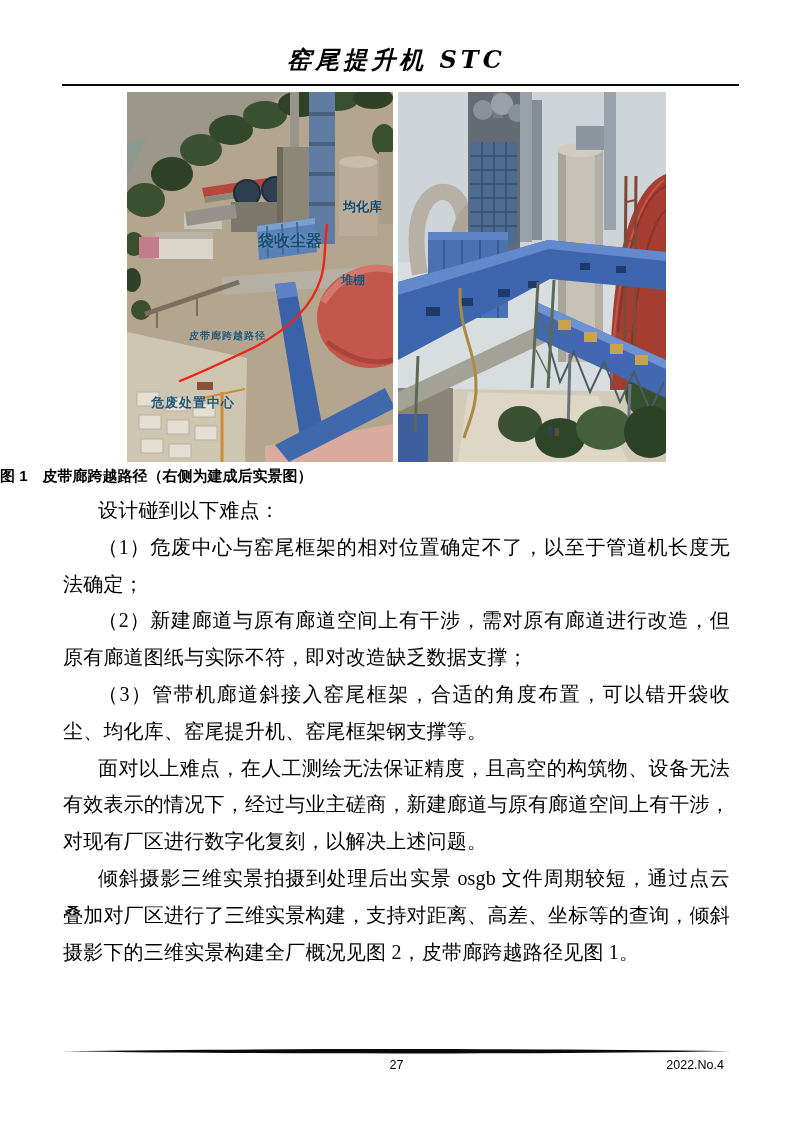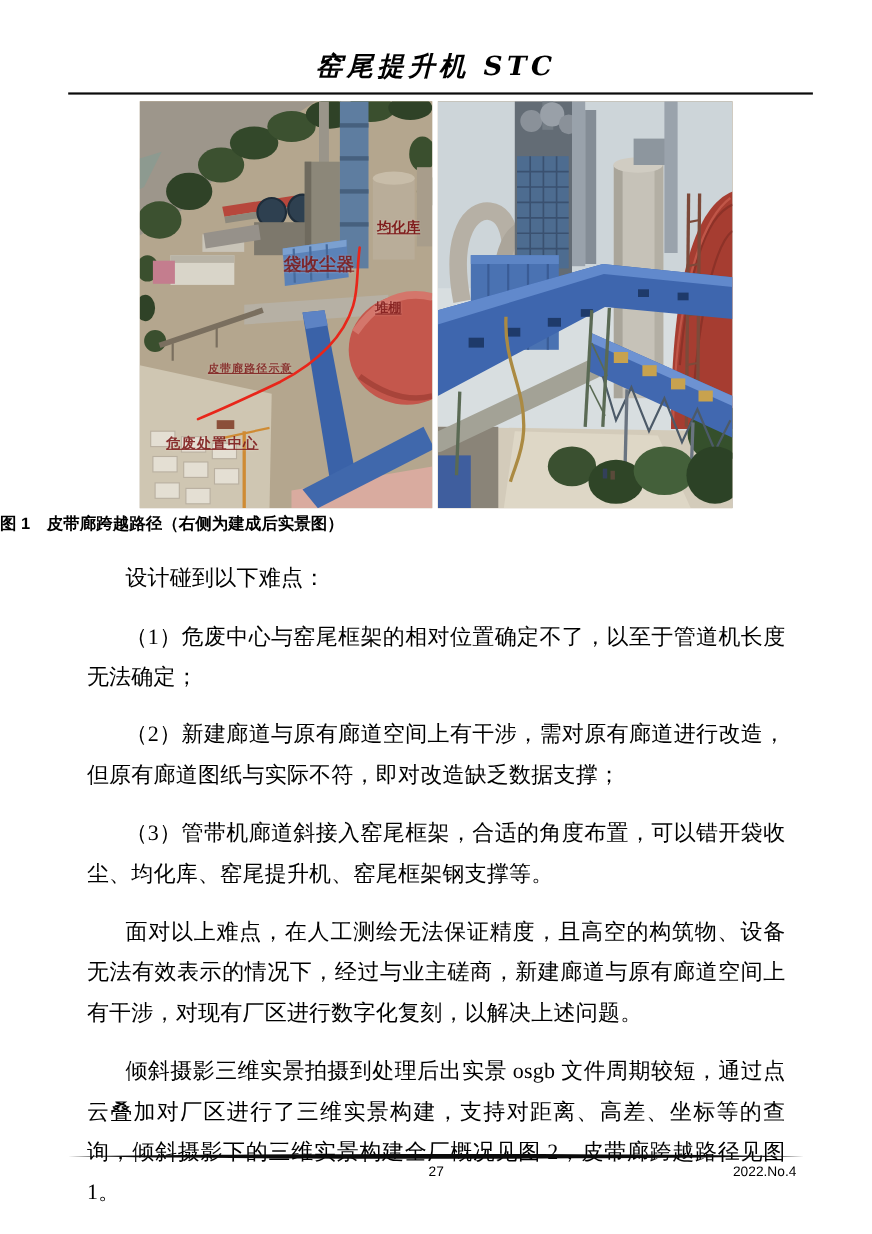--- a/index.html
+++ b/index.html
@@ -14,37 +14,37 @@
     font-size:24px;font-weight:bold;letter-spacing:4px;
     font-family:"DejaVu Serif","Liberation Serif",serif;font-style:italic;
   }
   .header-rule{position:absolute;top:84px;left:62px;width:677px;height:2px;background:#0a0a0a;}
   
   .figure{position:absolute;top:92px;left:127px;width:539px;height:370px;display:flex;gap:5px;}
   .img-panel{position:relative;height:370px;overflow:hidden;background:#b4a68e;flex:none;}
   .img-left{width:266px;}
   .img-right{width:268px;}
   .img-panel svg{display:block;}
-  .ann{position:absolute;color:#7f1d1d;font-weight:bold;line-height:1;
+  .ann{position:absolute;color:#0c4a6e;font-weight:bold;line-height:1;
        font-family:"Liberation Sans","DejaVu Sans",sans-serif;white-space:nowrap;
-       text-shadow:0 0 2px rgba(255,235,230,.35);text-decoration:underline;}
+       text-shadow:0 0 2px rgba(255,235,230,.35);}
   .ann-junhuaku{left:216px;top:108px;font-size:13px;}
   .ann-daishouchen{left:131px;top:141px;font-size:16px;opacity:.9;}
   .ann-duipeng{left:214px;top:182px;font-size:12px;opacity:.85;}
   .ann-path{left:62px;top:239px;font-size:10px;opacity:.85;letter-spacing:1px;}
   .ann-weifei{left:24px;top:304px;font-size:13px;opacity:.9;letter-spacing:1px;}
   .figure-caption{
     position:absolute;top:467px;left:0;width:100%;
     font-size:15px;font-weight:bold;
     font-family:"Liberation Sans","DejaVu Sans",sans-serif;
   }
   
   .body-text{position:absolute;top:492px;left:63px;width:667px;}
   .body-text p{
-    margin:16px;font-size:20px;line-height:36.8px;text-align:justify;
+    margin:0;font-size:20px;line-height:36.8px;text-align:justify;
     text-indent:35px;letter-spacing:.2px;
   }
   
   .footer-rule{position:absolute;top:1048px;left:62px;width:669px;height:7px;}
   .footer-page{position:absolute;top:1058px;left:0;width:100%;text-align:center;
     font-size:12.5px;font-family:"Liberation Sans","DejaVu Sans",sans-serif;}
   .footer-issue{position:absolute;top:1058px;left:57px;width:667px;text-align:right;
     font-size:12.5px;font-family:"Liberation Sans","DejaVu Sans",sans-serif;}
 </style>
 </head>
@@ -149,21 +149,21 @@
 
         <polygon points="148,192 168,190 196,338 173,345" fill="#3a62a8"></polygon>
         <polygon points="148,192 168,190 171,204 151,207" fill="#5d83c4"></polygon>
         <polygon points="148,353 258,296 268,316 162,370" fill="#4068ac"></polygon>
 
         <path d="M200,133 C197,155 199,170 194,186 C185,215 160,238 128,255 C105,266 75,280 53,289" fill="none" stroke="#e8261a" stroke-width="2.4" stroke-linecap="round"></path>
       </svg>
       <span class="ann ann-junhuaku">均化库</span>
       <span class="ann ann-daishouchen">袋收尘器</span>
       <span class="ann ann-duipeng">堆棚</span>
-      <span class="ann ann-path">皮带廊路径示意</span>
+      <span class="ann ann-path">皮带廊跨越路径</span>
       <span class="ann ann-weifei">危废处置中心</span>
     </div>
 
     <div class="img-panel img-right">
       <svg width="268" height="370" viewBox="0 0 268 370">
         <rect x="0" y="0" width="268" height="370" fill="#cdd5d9"></rect>
         <rect x="0" y="170" width="268" height="130" fill="#d8dee0"></rect>
 
         <polygon points="0,296 268,300 268,370 0,370" fill="#d3cbba"></polygon>
         <polygon points="70,300 200,304 230,370 60,370" fill="#ded7c6"></polygon>

